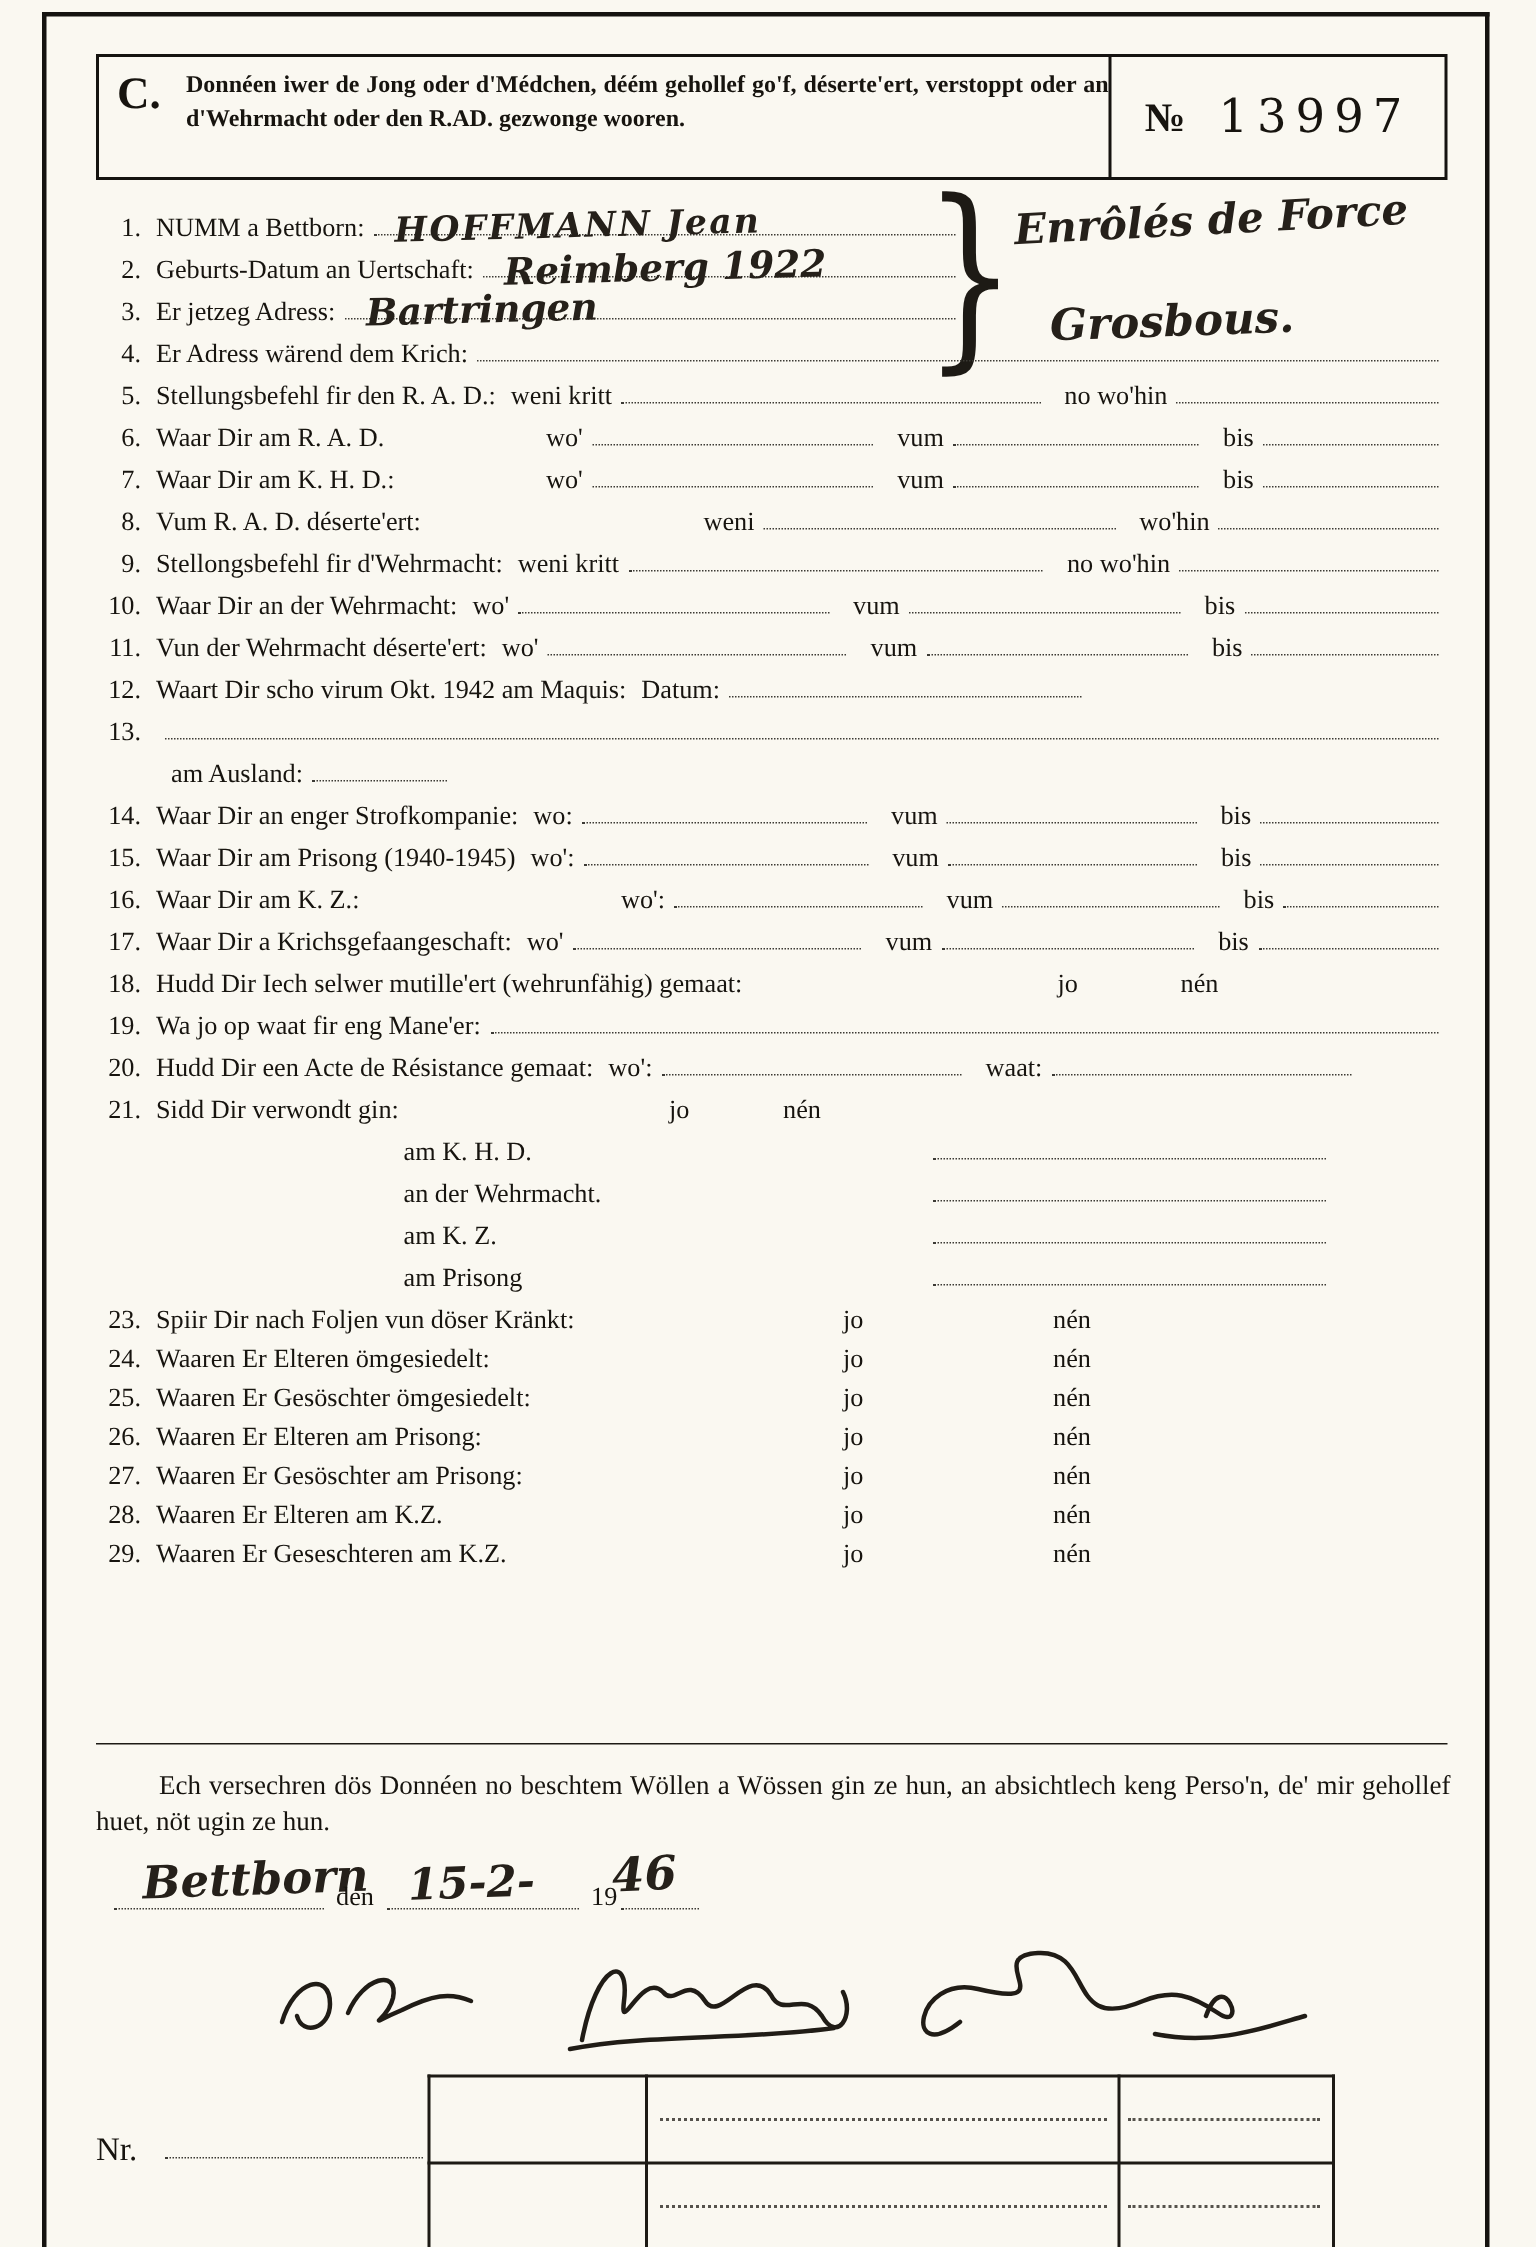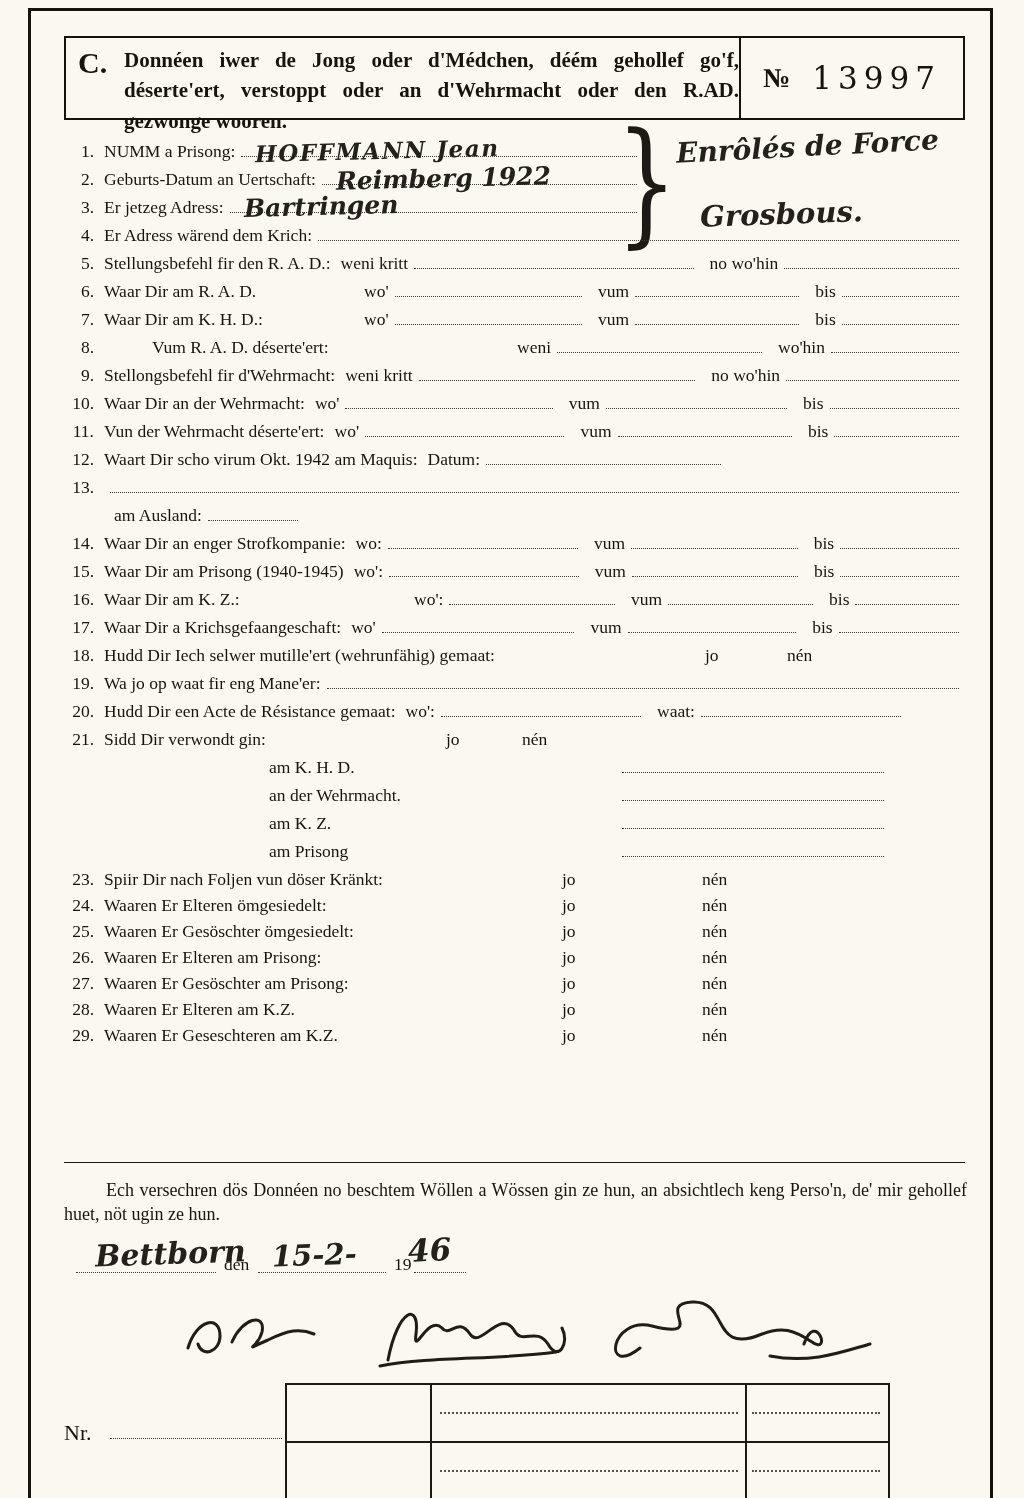--- a/index.html
+++ b/index.html
@@ -15,40 +15,40 @@
     border-top: 3px solid #151310; border-left: 3px solid #151310; border-right: 3px solid #151310;
     pointer-events: none;
   }
   
   .header-box {
     position: absolute; top: 36px; left: 64px; width: 901px; height: 84px;
     border: 2px solid #151310; display: flex; background: #faf8f1;
   }
   .hdr-letter { flex: none; width: 56px; font-size: 30px; font-weight: bold; padding: 8px 0 0 12px; }
   .hdr-text {
-    flex: 1; font-weight: bold; font-size: 21px; line-height: 1.45;
+    flex: 1; font-weight: bold; font-size: 16px; line-height: 1.45;
     padding: 7px 0 0 2px; text-align: justify;
   }
   .hdr-number {
     flex: none; width: 224px; border-left: 2px solid #151310;
     display: flex; align-items: center; justify-content: center; gap: 22px;
   }
   .no-sign { font-size: 27px; font-weight: bold; }
   .no-value { font-size: 31px; letter-spacing: 6px; font-family: "DejaVu Serif", serif; }
 
   
   .form-body { position: absolute; top: 141px; left: 64px; width: 901px; font-size: 17.5px; }
   .row { position: relative; display: flex; align-items: baseline; margin-bottom: 8px; line-height: 20px; min-height: 20px; }
   .row.tight { margin-bottom: 6px; }
   .num { flex: none; width: 40px; padding-right: 10px; text-align: right; }
   .lbl { flex: none; white-space: nowrap; }
   .fl { flex: none; white-space: nowrap; margin-left: 10px; }
   .lw250 { width: 250px; }
   .lw300 { width: 300px; }
-  .lw355 { width: 355px; margin-left: 48px; }
+  .lw355 { width: 355px; }
   .dots { flex: 1; border-bottom: 1.6px dotted #3c3a35; min-width: 18px; margin: 0 6px; position: relative; align-self: baseline; }
   .dots.d1 { flex: 1.6; } .dots.d2 { flex: 1.4; } .dots.d3 { flex: 1; }
   .dots.wfix235 { flex: none; width: 235px; }
   .dots.wfix90 { flex: none; width: 90px; }
   .braceSp { flex: none; width: 322px; }
   .endsp { flex: none; width: 58px; }
   .cont-indent { flex: none; width: 50px; }
   .note { white-space: normal; line-height: 22px; }
   
   .ans { position: absolute; bottom: 0; }
@@ -122,21 +122,21 @@
   </div>
 
   <div class="brace">}</div>
   <div class="hw note-enrol">Enrôlés de Force</div>
   <div class="hw note-place">Grosbous.</div>
 
   <div class="form-body">
 
     <div class="row">
       <span class="num">1.</span>
-      <span class="lbl">NUMM a Prisong:</span>
+      <span class="lbl">NUMM a Bettborn:</span>
       <span class="dots">
           <span class="hw caps">HOFFMANN Jean</span>
         </span>
       <span class="braceSp"></span>
     </div>
 
     <div class="row">
       <span class="num">2.</span>
       <span class="lbl">Geburts-Datum an Uertschaft:</span>
       <span class="dots">

